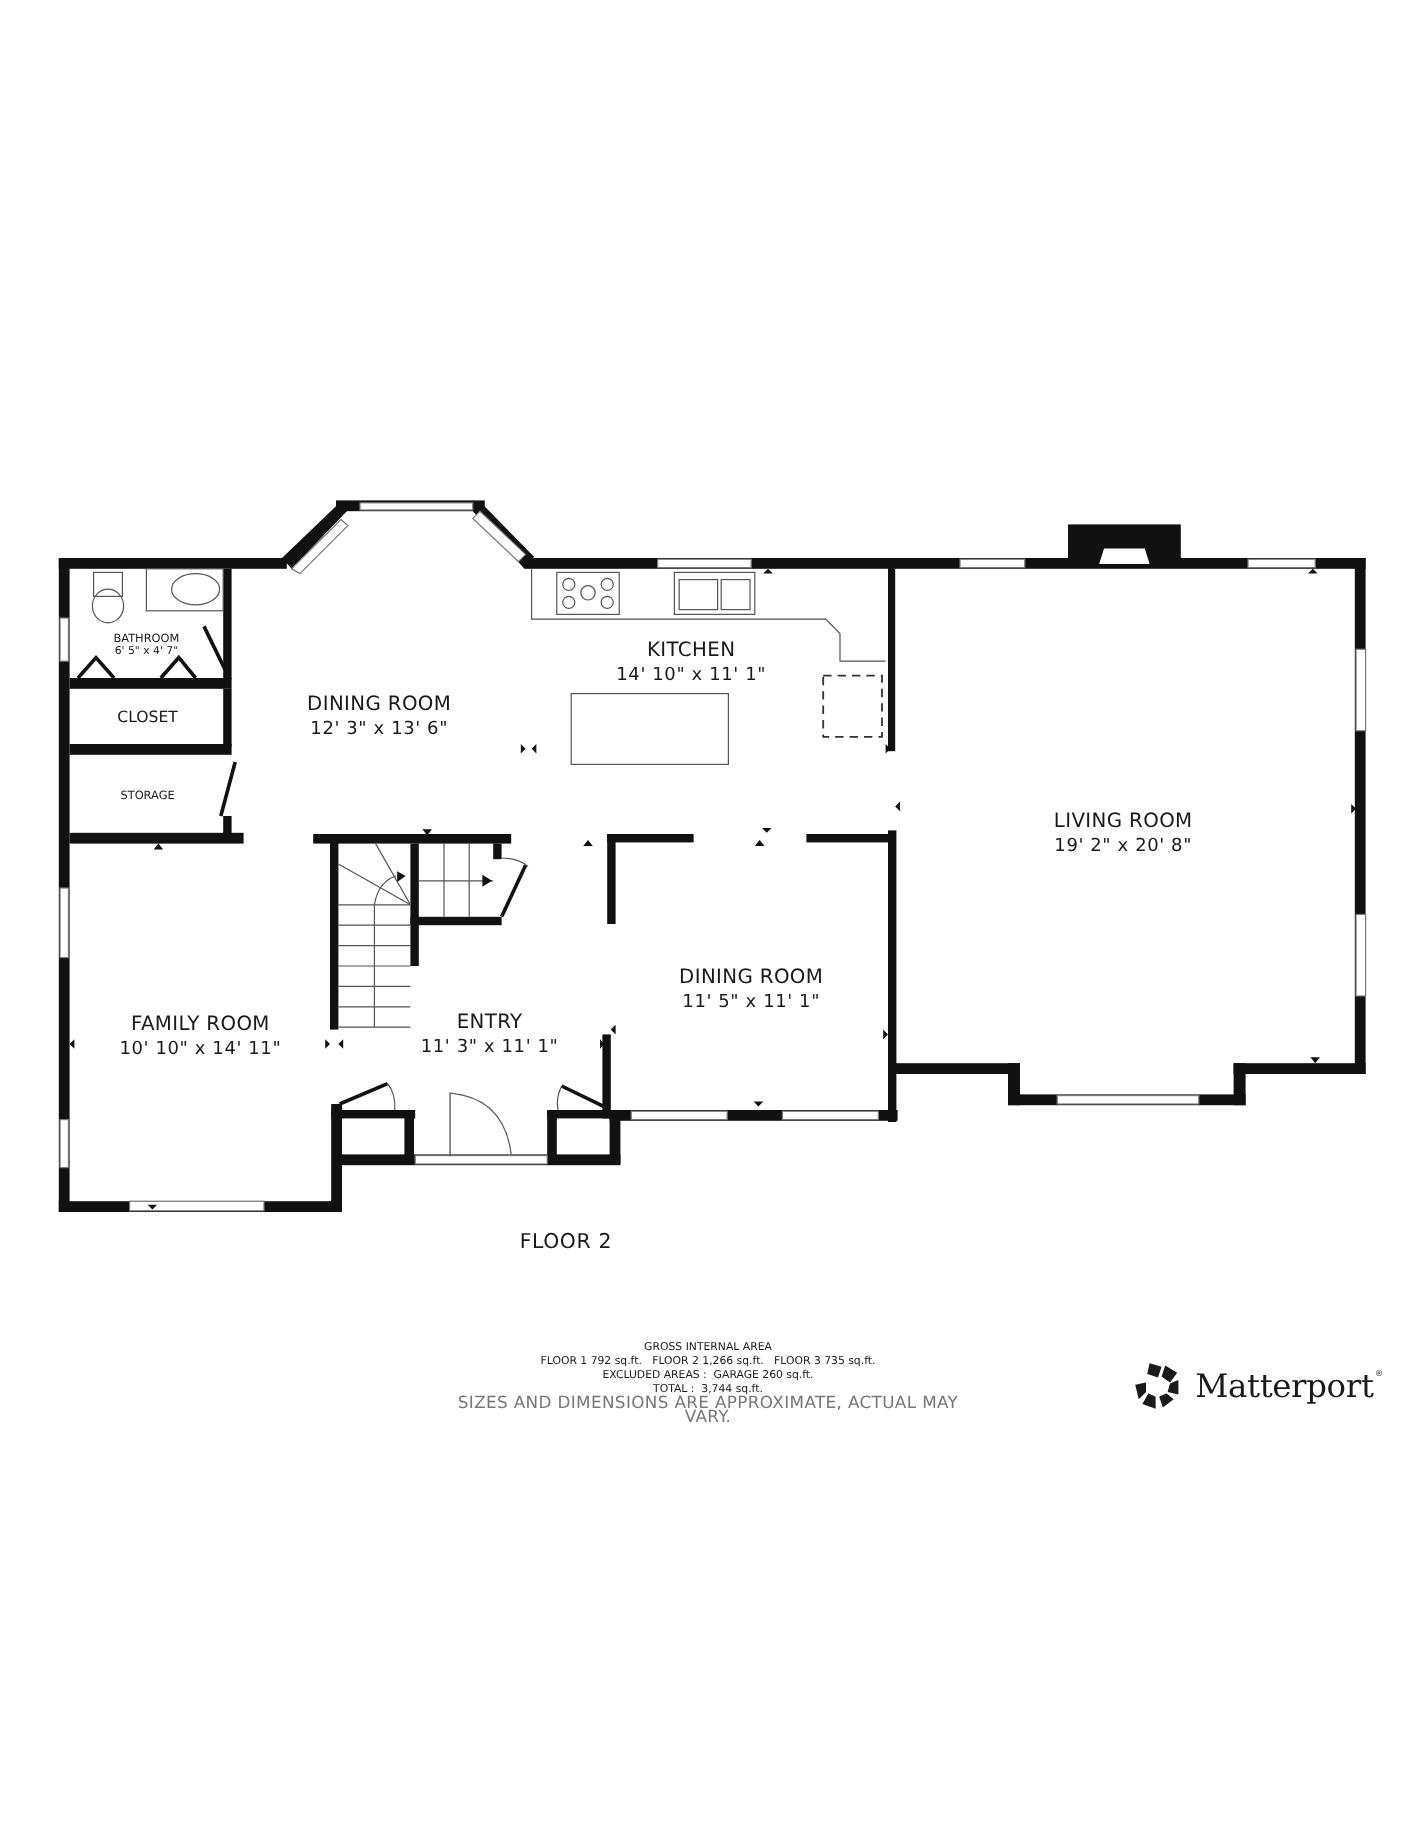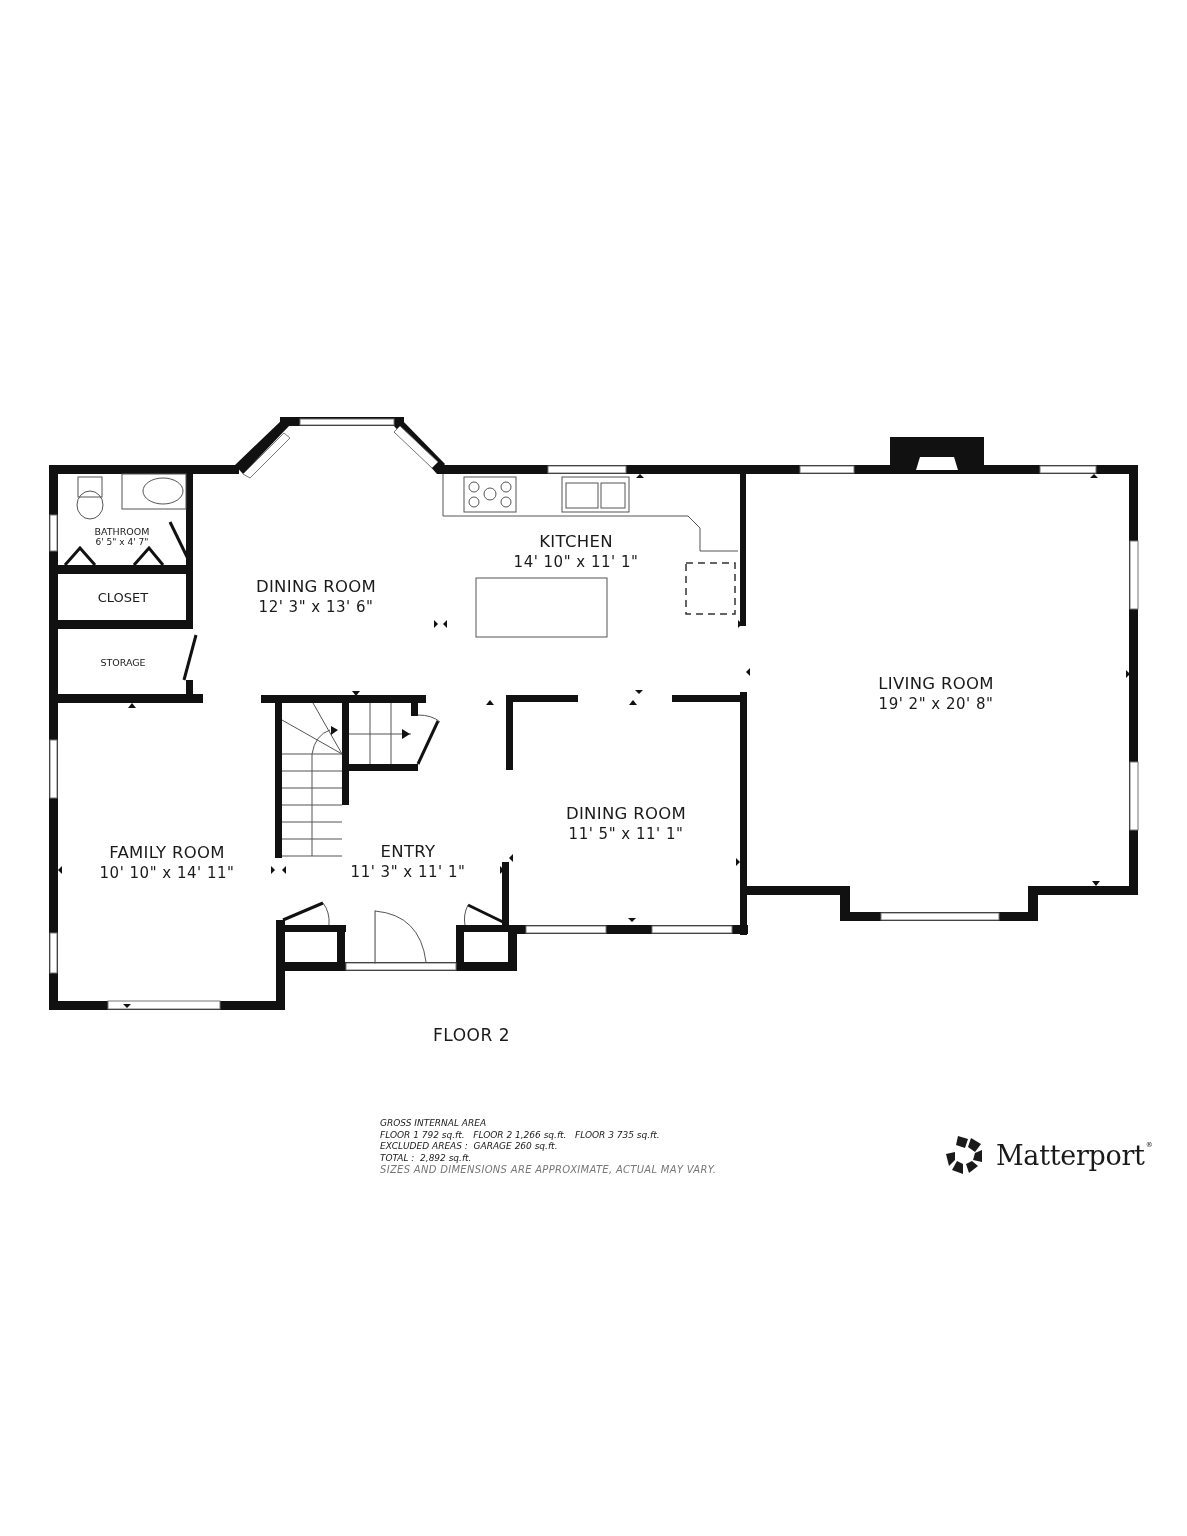--- a/index.html
+++ b/index.html
@@ -6,23 +6,23 @@
   body { width: 1187px; height: 1536px; position: relative; overflow: hidden;
          font-family: "DejaVu Sans", sans-serif; color: #1a1a1a; }
   #plan { position: absolute; left: 0; top: 0; width: 1187px; height: 1536px; }
   .room-name { font-size: 16.5px; fill: #1a1a1a; text-anchor: middle; letter-spacing: 0.3px; }
   .room-dim  { font-size: 15px; fill: #1a1a1a; text-anchor: middle; letter-spacing: 0.5px; }
   .small-name { font-size: 9.5px; fill: #1a1a1a; text-anchor: middle; }
   .small-dim  { font-size: 9px; fill: #1a1a1a; text-anchor: middle; }
   .mid-name  { font-size: 13px; fill: #1a1a1a; text-anchor: middle; }
   .floor-label { position: absolute; left: 0; width: 943px; top: 1025px; text-align: center;
                  font-size: 17px; letter-spacing: 0.5px; }
-  .area-block { position: absolute; left: 380px; width: 420px; top: 1118px; 
-                font-size: 9px; line-height: 11.5px; color: #1a1a1a; font-style: italic; }
-  .area-block .note { color: #777; font-size: 10px; letter-spacing: 0.3px; }
+  .area-block { position: absolute; left: 380px; width: 420px; top: 1118px; text-align: center;
+                font-size: 9px; line-height: 11.5px; color: #1a1a1a; }
+  .area-block .note { color: #777; font-size: 14px; letter-spacing: 0.3px; }
   .logo { position: absolute; left: 944px; top: 1133px; height: 44px; display: flex; align-items: center; }
   .logo-text { font-family: "DejaVu Serif", serif; font-size: 27px; margin-left: 8px; color: #1a1a1a; letter-spacing: -0.3px; }
   .logo-reg { font-size: 7px; vertical-align: top; position: relative; top: -10px; margin-left: 1px; }
   .wall { fill: #111; }
   .thin { fill: none; stroke: #555; stroke-width: 1; }
   .win  { fill: #fff; stroke: #777; stroke-width: 1; }
   .marker { fill: #111; }
 </style>
 </head>
 <body>
@@ -213,21 +213,21 @@
     <text class="room-dim" x="626" y="839">11' 5" x 11' 1"</text>
   </g>
 </svg>
 
 <div class="floor-label">FLOOR 2</div>
 
 <div class="area-block">
   <div>GROSS INTERNAL AREA</div>
   <div style="white-space:pre">FLOOR 1 792 sq.ft.   FLOOR 2 1,266 sq.ft.   FLOOR 3 735 sq.ft.</div>
   <div style="white-space:pre">EXCLUDED AREAS :  GARAGE 260 sq.ft.</div>
-  <div style="white-space:pre">TOTAL :  2,892 sq.ft.</div>
+  <div style="white-space:pre">TOTAL :  3,744 sq.ft.</div>
   <div class="note">SIZES AND DIMENSIONS ARE APPROXIMATE, ACTUAL MAY VARY.</div>
 </div>
 
 <div class="logo">
   <svg width="44" height="44" viewBox="0 0 44 44">
     <polygon points="14,3 24,6 21,15 12,12" fill="#1a1a1a"></polygon>
     <polygon points="27,5 37,11 31,19 24,14" fill="#1a1a1a"></polygon>
     <polygon points="38,17 38,29 29,27 31,20" fill="#1a1a1a"></polygon>
     <polygon points="34,33 25,40 22,31 28,28" fill="#1a1a1a"></polygon>
     <polygon points="19,41 8,37 13,28 19,31" fill="#1a1a1a"></polygon>

